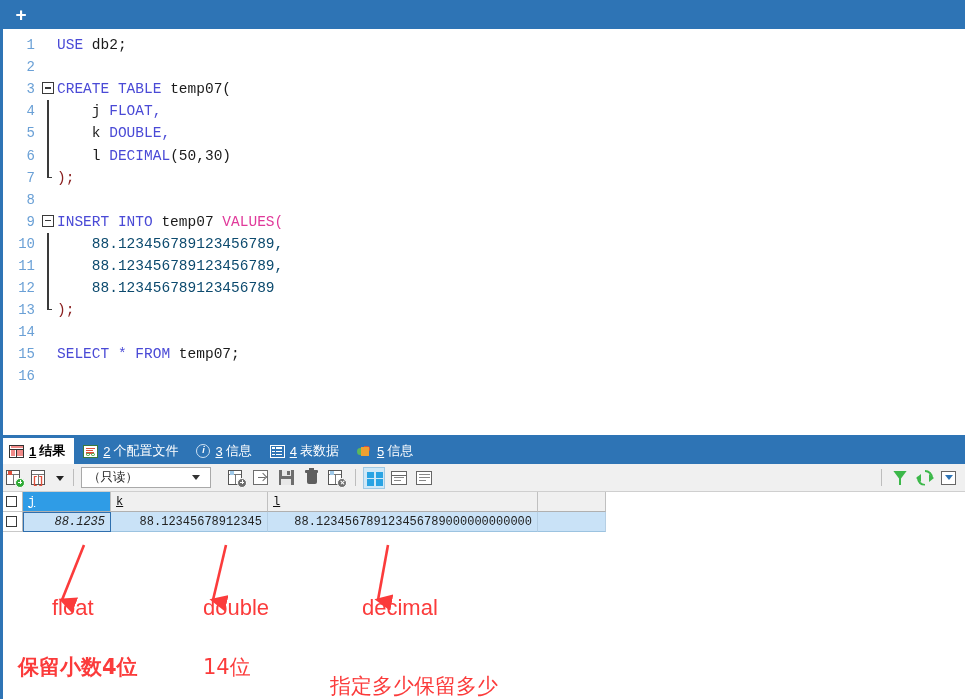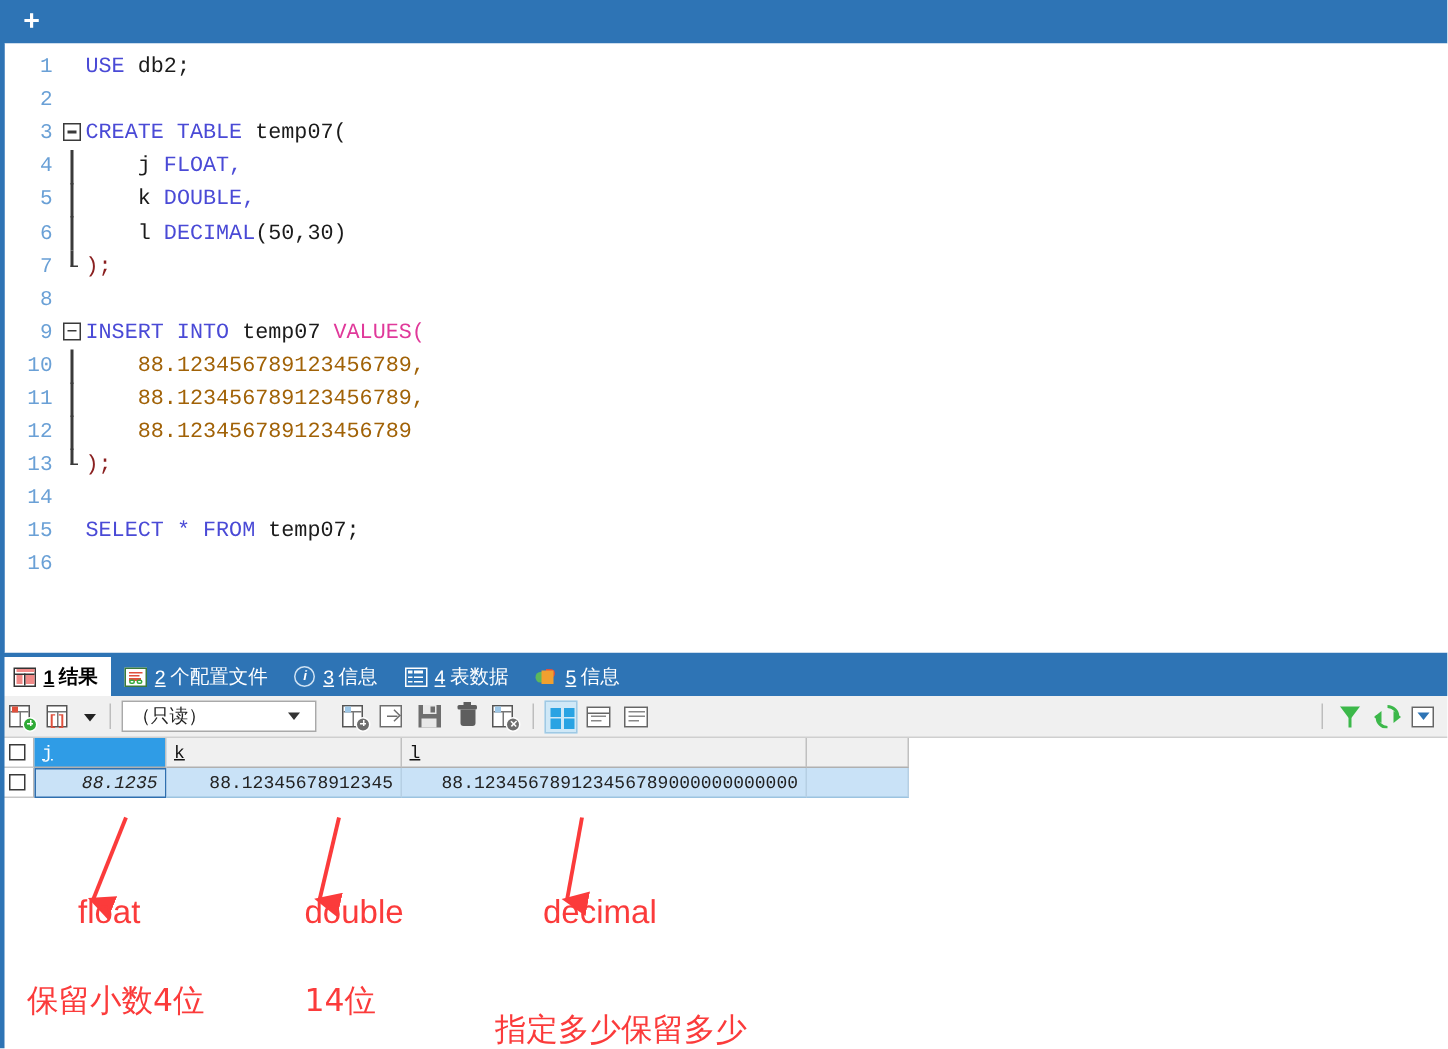--- a/index.html
+++ b/index.html
@@ -71,21 +71,21 @@
   .gutter{
     width:38px;text-align:right;padding-right:6px;box-sizing:border-box;
     color:#6aa0d6;font-size:14px;flex:0 0 auto;
     font-family:"Liberation Mono","DejaVu Sans Mono",monospace;
   }
   .fold{width:16px;flex:0 0 auto;position:relative;height:22.1px;}
   .ctext{flex:1 1 auto;}
   .kw{color:#4a4ad6;}        
   .kwm{color:#e0399a;}       
   .idf{color:#1b1b1b;}       
-  .num{color:#a16207;}
+  .num{color:#0c4a6e;}
   .pun{color:#8a2020;}
 
   
   .foldbox{
     position:absolute;left:1px;top:4px;width:12px;height:12px;
     border:1.3px solid #3a3a3a;background:#fff;box-sizing:border-box;
   }
   .foldbox:after{
     content:"";position:absolute;left:2px;top:4.3px;width:6px;height:1.3px;background:#3a3a3a;
   }
@@ -604,18 +604,18 @@
     <line x1="84" y1="545" x2="62" y2="600" stroke="#fb3b3b" stroke-width="2.6" marker-end="url(#ah)"></line>
     <line x1="226" y1="545" x2="213" y2="600" stroke="#fb3b3b" stroke-width="2.6" marker-end="url(#ah)"></line>
     <line x1="388" y1="545" x2="378" y2="600" stroke="#fb3b3b" stroke-width="2.6" marker-end="url(#ah)"></line>
   </svg>
 
   <div class="annolayer">
     <span class="anno-text" style="left:52px;top:595px;">float</span>
     <span class="anno-text" style="left:203px;top:595px;">double</span>
     <span class="anno-text" style="left:362px;top:595px;">decimal</span>
 
-    <span class="anno-cn" style="left:18px;top:653px;">保留小数4位</span>
+    <span class="anno-cn" style="left:18px;top:653px;font-weight:bold;">保留小数4位</span>
     <span class="anno-cn" style="left:203px;top:653px;">14位</span>
     <span class="anno-cn" style="left:330px;top:672px;">指定多少保留多少</span>
   </div>
 
 </div>
 
 </body></html>

